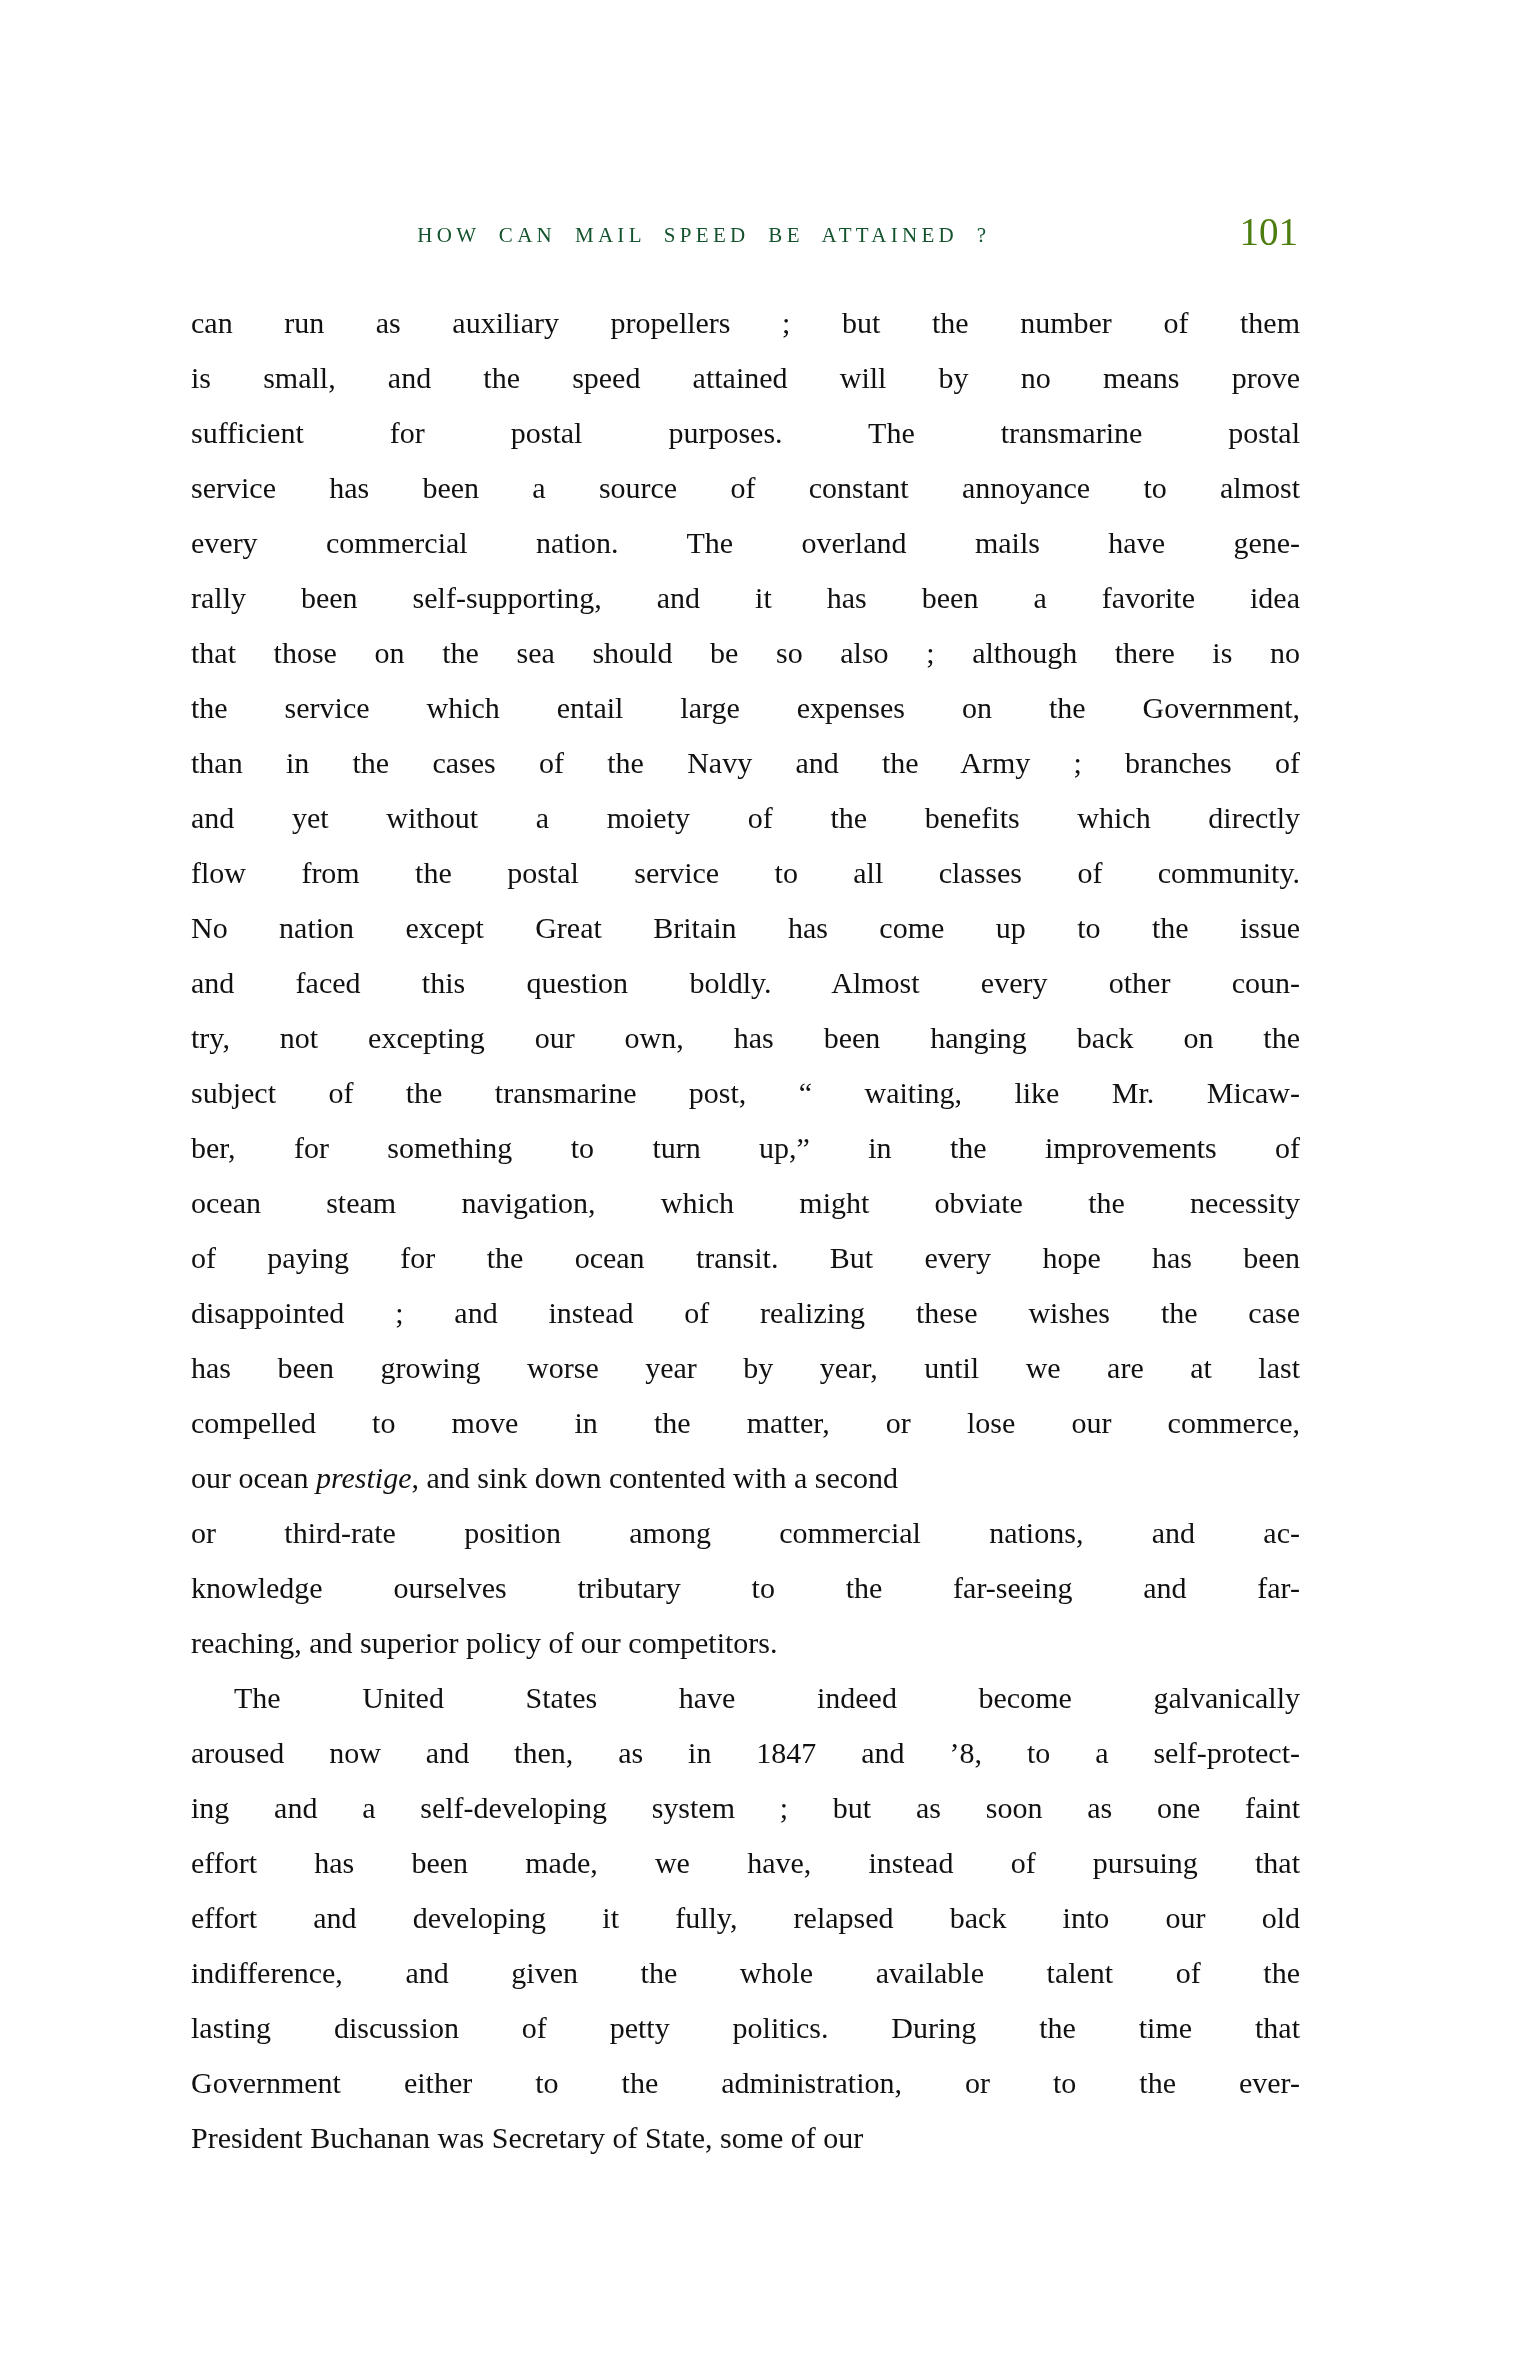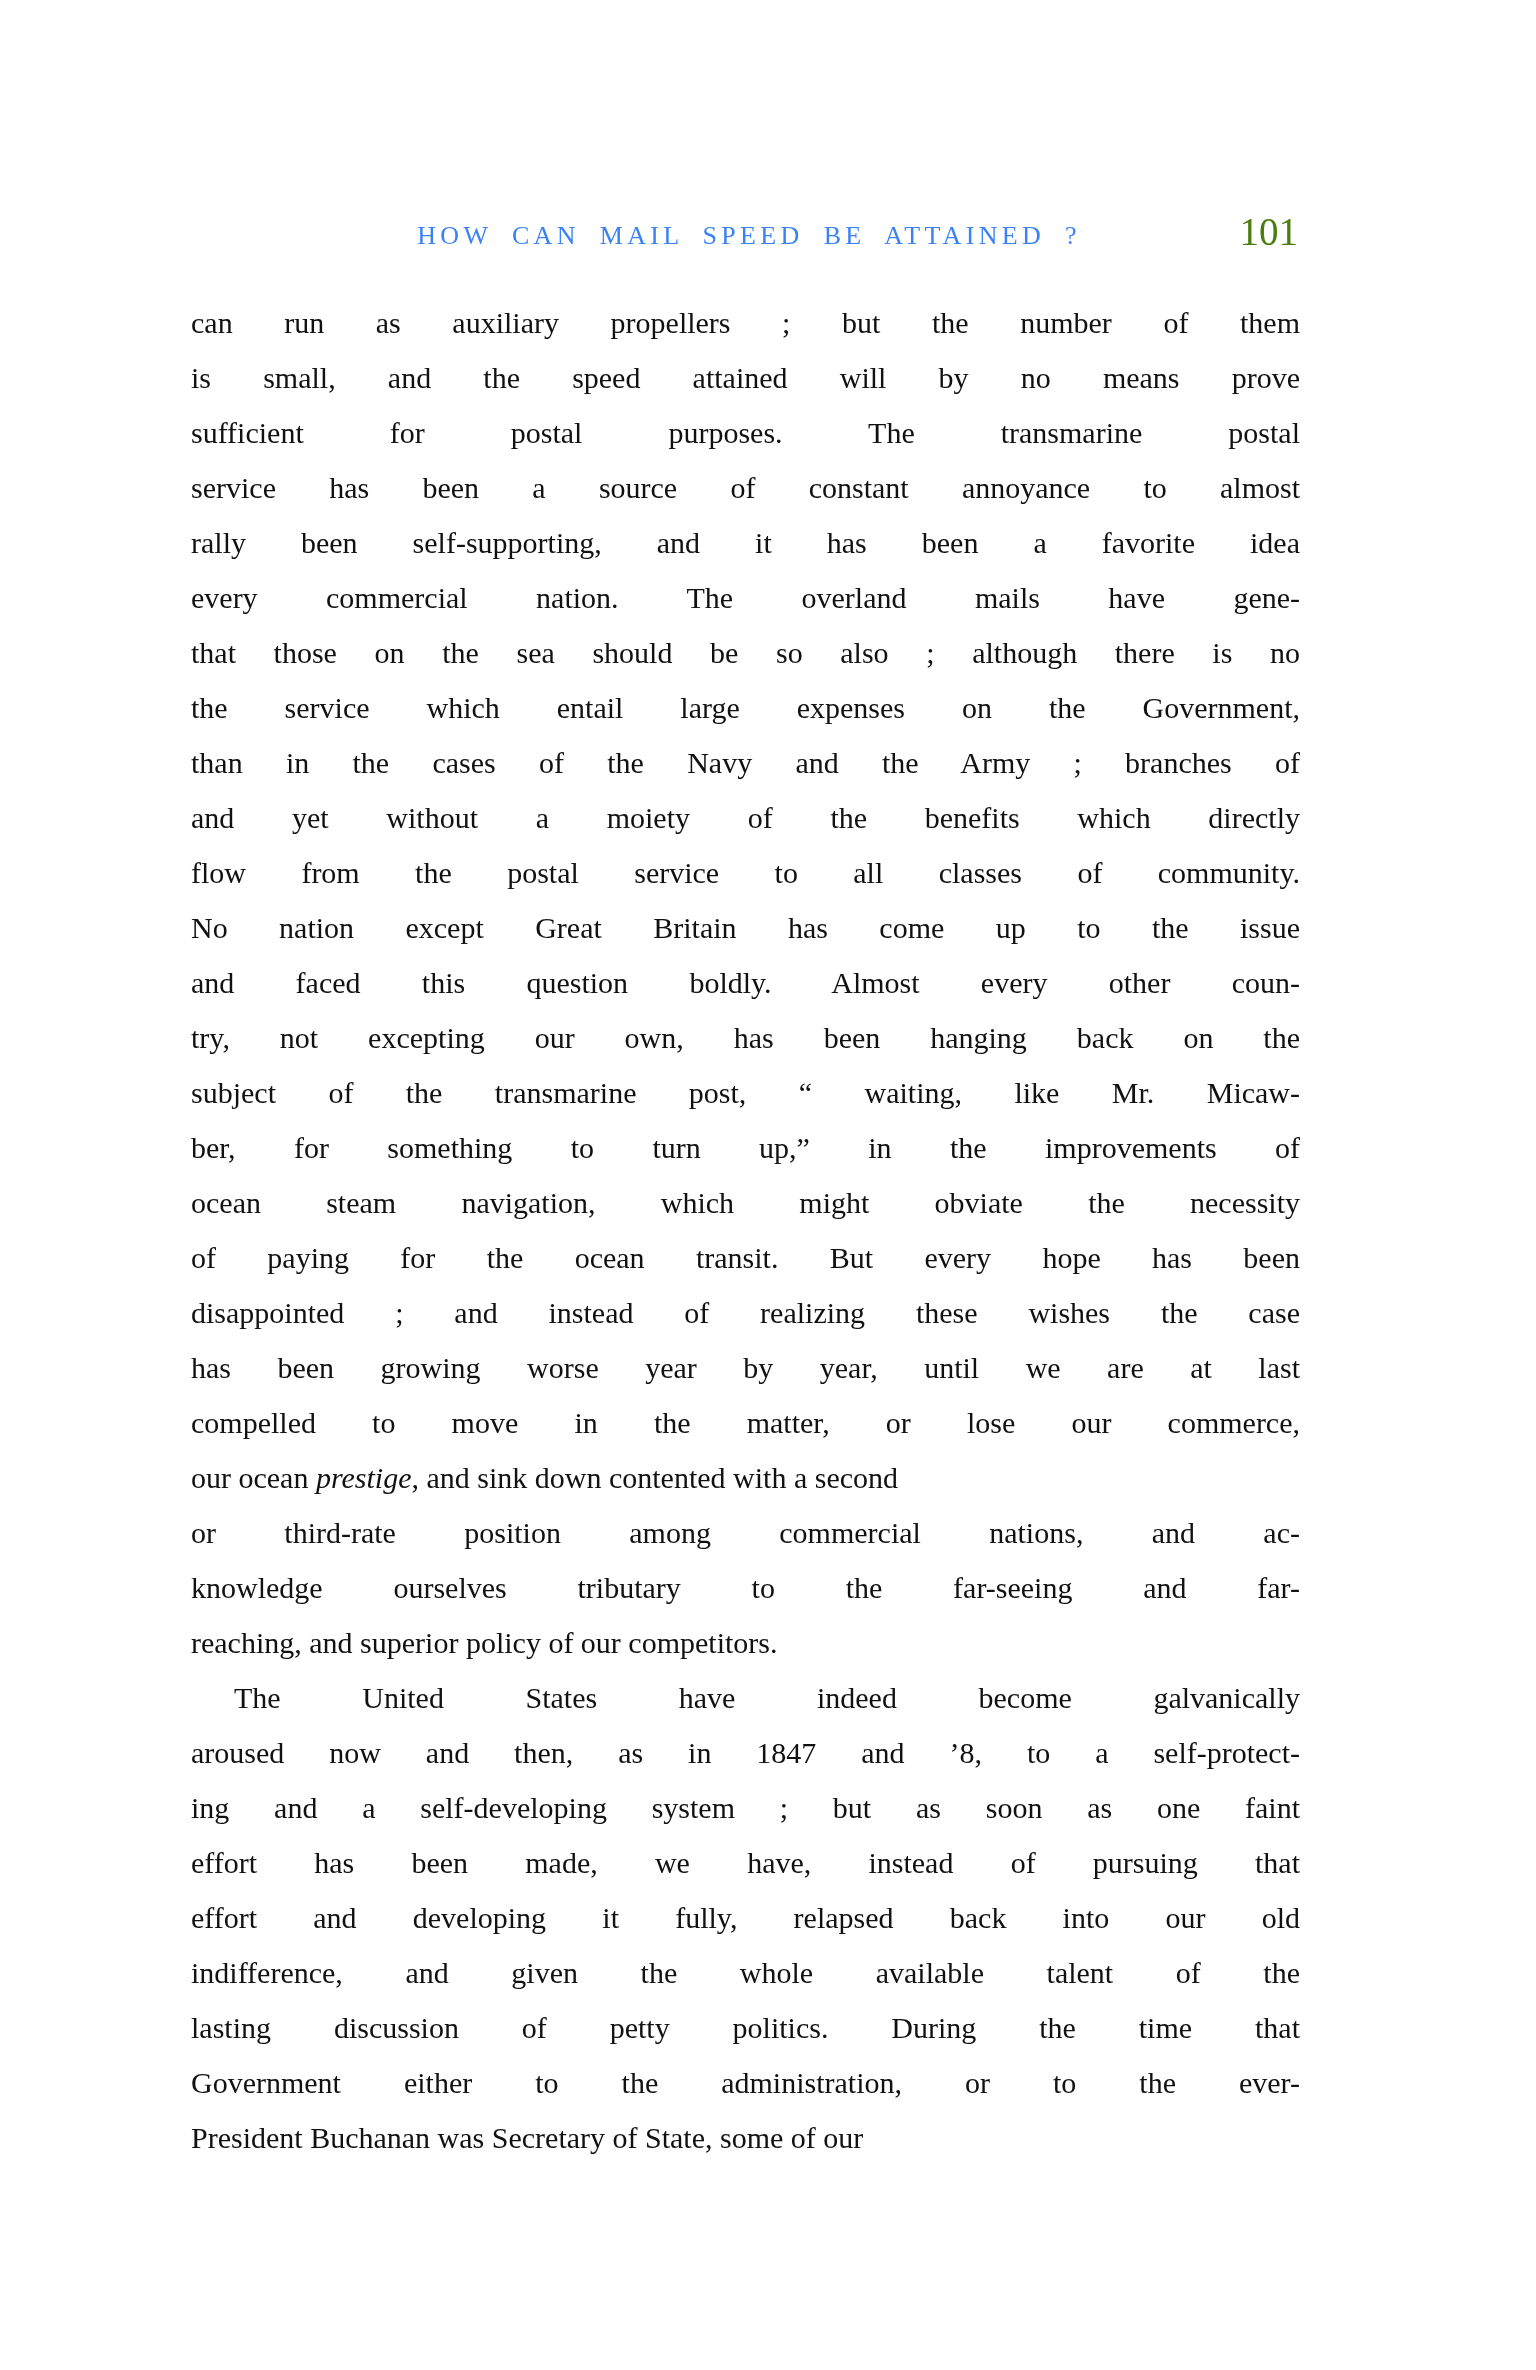--- a/index.html
+++ b/index.html
@@ -26,26 +26,26 @@
     position: absolute;
     left: 408px;
     top: 215px;
     width: 890px;
     height: 41px;
   }
   .running-title {
     position: absolute;
     left: 9.3px;
     top: 0;
-    font-size: 26px;
+    font-size: 21px;
     letter-spacing: 4.3px;
     word-spacing: 9.3px;
     line-height: 41px;
     white-space: nowrap;
-    color: #3b82f6;
+    color: #14532d;
   }
   .page-number {
     position: absolute;
     right: 0;
     top: -5.6px;
     font-size: 39px;
     line-height: 46px;
     letter-spacing: 0px;
     color: #4d7c0f;
   }
@@ -83,22 +83,22 @@
     <span class="running-title">HOW CAN MAIL SPEED BE ATTAINED ?</span>
     <span class="page-number">101</span>
   </div>
 
   <div class="body-text" id="body-text">
       <div>
         <span class="line" style="text-align: left; word-spacing: 0px;"><span>can run as auxiliary propellers ; but the number of them</span></span>
         <span class="line" style="text-align: left; word-spacing: 0px;"><span>is small, and the speed attained will by no means prove</span></span>
         <span class="line" style="text-align: left; word-spacing: 0px;"><span>sufficient for postal purposes. The transmarine postal</span></span>
         <span class="line" style="text-align: left; word-spacing: 0px;"><span>service has been a source of constant annoyance to almost</span></span>
+        <span class="line" style="text-align: left; word-spacing: 0px;"><span>every commercial nation. The overland mails have gene-</span></span>
         <span class="line" style="text-align: left; word-spacing: 0px;"><span>rally been self-supporting, and it has been a favorite idea</span></span>
-        <span class="line" style="text-align: left; word-spacing: 0px;"><span>every commercial nation. The overland mails have gene-</span></span>
         <span class="line" style="text-align: left; word-spacing: 0px;"><span>that those on the sea should be so also ; although there is no</span></span>
         <span class="line" style="text-align: left; word-spacing: 0px;"><span>the service which entail large expenses on the Government,</span></span>
         <span class="line" style="text-align: left; word-spacing: 0px;"><span>than in the cases of the Navy and the Army ; branches of</span></span>
         <span class="line" style="text-align: left; word-spacing: 0px;"><span>and yet without a moiety of the benefits which directly</span></span>
         <span class="line" style="text-align: left; word-spacing: 0px;"><span>flow from the postal service to all classes of community.</span></span>
         <span class="line" style="text-align: left; word-spacing: 0px;"><span>No nation except Great Britain has come up to the issue</span></span>
         <span class="line" style="text-align: left; word-spacing: 0px;"><span>and faced this question boldly. Almost every other coun-</span></span>
         <span class="line" style="text-align: left; word-spacing: 0px;"><span>try, not excepting our own, has been hanging back on the</span></span>
         <span class="line" style="text-align: left; word-spacing: 0px;"><span>subject of the transmarine post, “ waiting, like Mr. Micaw-</span></span>
         <span class="line" style="text-align: left; word-spacing: 0px;"><span>ber, for something to turn up,” in the improvements of</span></span>

